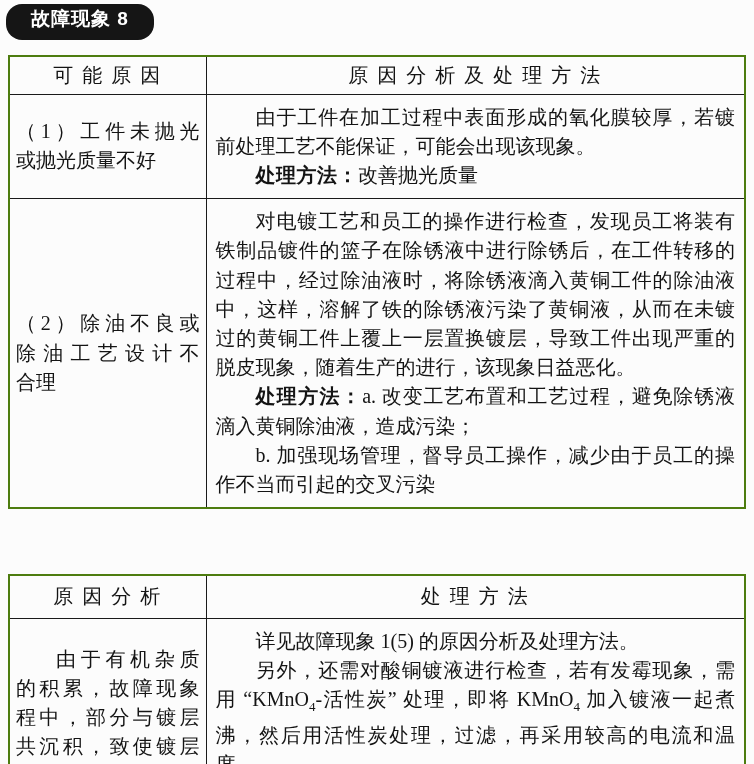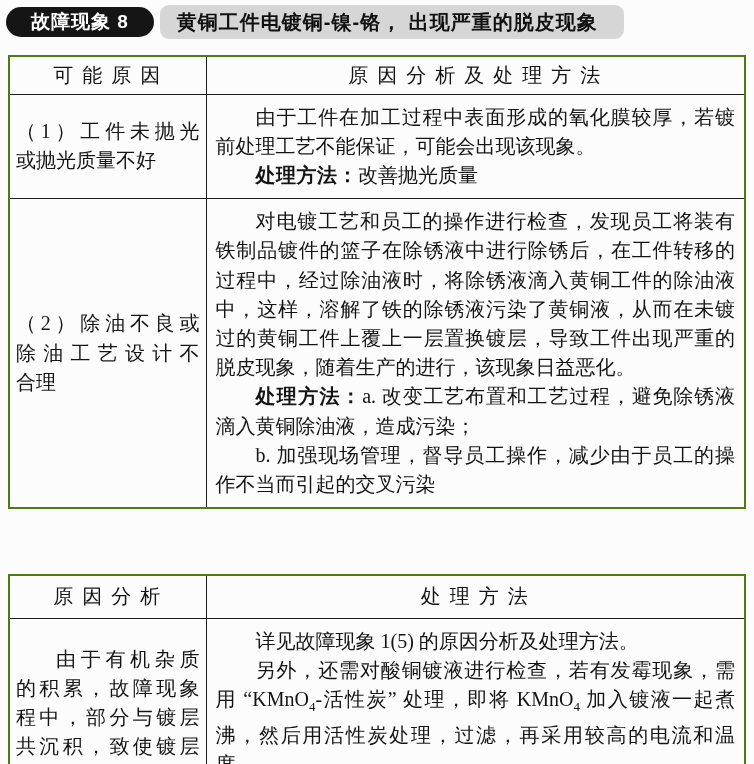--- a/index.html
+++ b/index.html
@@ -9,21 +9,21 @@
     font-family:"Liberation Serif","DejaVu Serif",serif;
   }
   .section-header{
     display:flex; align-items:center;
     margin:5px 0 16px 6px; height:34px;
   }
   .badge{
     background:#151515; color:#fff;
     font-family:"Liberation Sans","DejaVu Sans",sans-serif;
     font-weight:bold; font-size:19px;
-    height:30px; line-height:30px;
+    height:36px; line-height:30px;
     border-radius:16px; padding:0 25px;
     white-space:nowrap; position:relative; z-index:2;
     letter-spacing:1px;
   }
   .strip{
     background:#d6d6d6; color:#101010;
     font-family:"Liberation Sans","DejaVu Sans",sans-serif;
     font-weight:bold; font-size:20px;
     height:34px; line-height:34px;
     border-radius:9px; padding:0 26px 0 17px;
@@ -55,21 +55,20 @@
   .ln.ind{ padding-left:2em; }
   .ln b{ letter-spacing:0.5px; }
   sub{ font-size:0.65em; }
 </style>
 </head>
 <body>
 
 <div>
   <div class="section-header">
     <span class="badge">故障现象 8</span>
-    <span class="strip">黄铜工件电镀铜-镍-铬， 出现严重的脱皮现象</span>
   </div>
   <table class="t1">
     <colgroup>
         <col class="c1">
         <col>
       </colgroup>
     <tbody>
         <tr>
       <th>可 能 原 因</th>
       <th>原 因 分 析 及 处 理 方 法</th>

